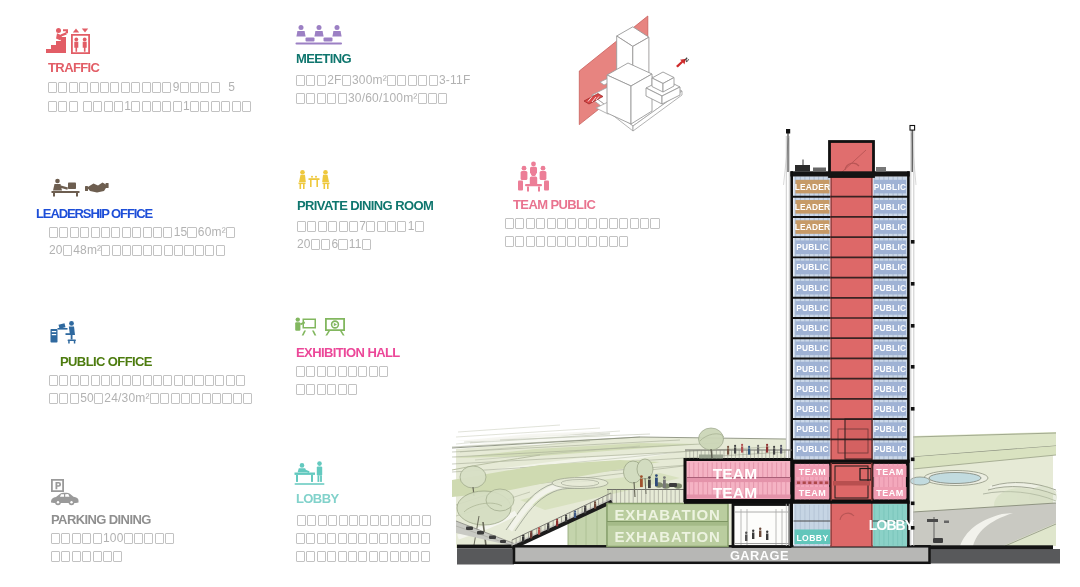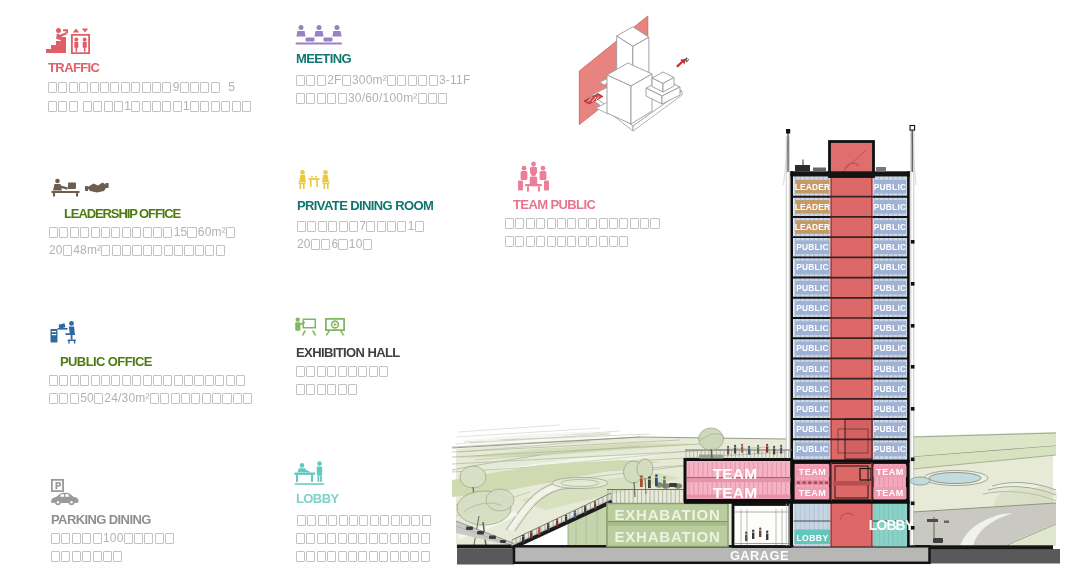--- a/index.html
+++ b/index.html
@@ -63,21 +63,21 @@
 <rect x="17" y="4.5" width="8" height="6.5" rx="0.8"></rect>
 <rect x="0.5" y="13" width="28" height="2"></rect>
 <rect x="2" y="15" width="2" height="3.5"></rect>
         <rect x="25" y="15" width="2" height="3.5"></rect>
 <path d="M36,9.5 L42.5,5.5 47,7.5 51.5,4.5 56.5,7.5 53,13 46,14.5 39,13 Z"></path>
 <rect x="34" y="8" width="3" height="5" rx="0.6"></rect>
 <rect x="54.6" y="5" width="3" height="5" rx="0.6"></rect>
 </g>
     </svg>
 
-<div class="ttl" style="left:64px;top:205.5px;color:#4d7c0f;letter-spacing:-1.1px">LEADERSHIP OFFICE</div>
+<div class="ttl" style="left:36px;top:205.5px;color:#1d4ed8;letter-spacing:-1.1px">LEADERSHIP OFFICE</div>
 
 <div class="cl" style="left:49px;top:226.5px"><span class="b"></span><span class="b"></span><span class="b"></span><span class="b"></span><span class="b"></span><span class="b"></span><span class="b"></span><span class="b"></span><span class="b"></span><span class="b"></span><span class="b"></span><span class="b"></span><span class="d">15</span><span class="b"></span><span class="d">60</span><span class="d">m²</span><span class="b"></span></div>
 <div class="cl" style="left:49px;top:244.5px"><span class="d">20</span><span class="b"></span><span class="d">48</span><span class="d">m²</span><span class="b"></span><span class="b"></span><span class="b"></span><span class="b"></span><span class="b"></span><span class="b"></span><span class="b"></span><span class="b"></span><span class="b"></span><span class="b"></span><span class="b"></span><span class="b"></span></div>
 
 <svg class="ic" style="left:298px;top:169px" width="32" height="22" viewBox="0 0 32 22">
 <g fill="#eec83d">
 <circle cx="4.5" cy="3.2" r="2.3"></circle>
 <path d="M2.5,5.8 L7,5.8 7.8,13 1,13 Z"></path>
 <rect x="0.5" y="13.5" width="7" height="1.6"></rect>
 <rect x="1.5" y="15" width="1.6" height="5"></rect>
@@ -91,21 +91,21 @@
 <rect x="12" y="11" width="1.6" height="7"></rect>
         <rect x="18.4" y="11" width="1.6" height="7"></rect>
 <circle cx="14" cy="7.8" r="1"></circle>
         <circle cx="18" cy="7.8" r="1"></circle>
 </g>
     </svg>
 
 <div class="ttl" style="left:297px;top:197.5px;color:#0f766e">PRIVATE DINING ROOM</div>
 
 <div class="cl" style="left:297px;top:220.5px"><span class="b"></span><span class="b"></span><span class="b"></span><span class="b"></span><span class="b"></span><span class="b"></span><span class="d">7</span><span class="b"></span><span class="b"></span><span class="b"></span><span class="b"></span><span class="d">1</span><span class="b"></span></div>
-<div class="cl" style="left:297px;top:238.5px"><span class="d">20</span><span class="b"></span><span class="b"></span><span class="d">6</span><span class="b"></span><span class="d">10</span><span class="b"></span></div>
+<div class="cl" style="left:297px;top:238.5px"><span class="d">20</span><span class="b"></span><span class="b"></span><span class="d">6</span><span class="b"></span><span class="d">11</span><span class="b"></span></div>
 
 <svg class="ic" style="left:516px;top:161px" width="35" height="31" viewBox="0 0 35 31">
 <g fill="#ec7e97">
 <circle cx="17.5" cy="3" r="2.4"></circle>
         <rect x="14" y="5.8" width="7" height="7" rx="1.5"></rect>
 <circle cx="8" cy="7.2" r="2.4"></circle>
         <rect x="4.6" y="10" width="6.8" height="9" rx="1.5"></rect>
 <circle cx="27" cy="7.2" r="2.4"></circle>
         <rect x="23.6" y="10" width="6.8" height="9" rx="1.5"></rect>
 <circle cx="17.5" cy="12.5" r="2.6"></circle>
@@ -154,21 +154,21 @@
 <path d="M12,13.5 l-2.5,5 h-1.8 l2.5,-5 Z"></path>
         <path d="M18,13.5 l2.5,5 h1.8 l-2.5,-5 Z"></path>
 <path d="M31,1 h20 v13 h-20 Z M32.8,2.8 v9.4 h16.4 v-9.4 Z" fill-rule="evenodd"></path>
 <circle cx="41" cy="7.5" r="3.4" fill="none" stroke="#82b75f" stroke-width="1.6"></circle>
 <path d="M39.8,5.8 l3.2,1.7 -3.2,1.7 Z"></path>
 <path d="M36,14 l-2.8,4.5 h-1.8 l2.8,-4.5 Z"></path>
         <path d="M46,14 l2.8,4.5 h1.8 l-2.8,-4.5 Z"></path>
 </g>
     </svg>
 
-<div class="ttl" style="left:296px;top:344.5px;color:#404040">EXHIBITION HALL</div>
+<div class="ttl" style="left:296px;top:344.5px;color:#ec4899">EXHIBITION HALL</div>
 
 <div class="cl" style="left:296px;top:365.5px"><span class="b"></span><span class="b"></span><span class="b"></span><span class="b"></span><span class="b"></span><span class="b"></span><span class="b"></span><span class="b"></span><span class="b"></span></div>
 <div class="cl" style="left:296px;top:383.5px"><span class="b"></span><span class="b"></span><span class="b"></span><span class="b"></span><span class="b"></span><span class="b"></span></div>
 
 <svg class="ic" style="left:50px;top:478px" width="30" height="29" viewBox="0 0 30 29">
 <g fill="#9a9a9a">
 <path d="M1,1 h13 v13 h-13 Z M2.8,2.8 v9.4 h9.4 v-9.4 Z" fill-rule="evenodd"></path>
 <path d="M5.5,4 h3.2 a2.4,2.4 0 0 1 0,4.8 h-1.4 v2.4 h-1.8 Z M7.3,5.6 v1.6 h1.2 a0.8,0.8 0 0 0 0,-1.6 Z" fill-rule="evenodd"></path>
 <path d="M1,23.5 C1,21 3,19.5 6,19 L9.5,16.2 C12,14.3 18,14.3 20.5,16.2 L23.5,18.8 C26.5,19.2 28.5,20.5 28.5,22.5 L28.5,24.5 L26,25 L4,25 L1,24.5 Z"></path>
 <path d="M11,16.2 L10,18.8 14,18.8 14,16.2 Z M15.2,16.2 L15.2,18.8 19.5,18.8 18.2,16 Z" fill="#fff"></path>

